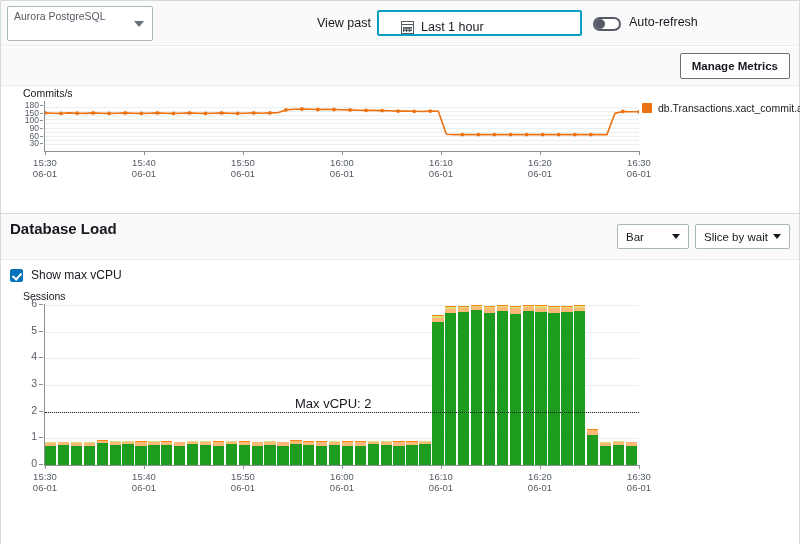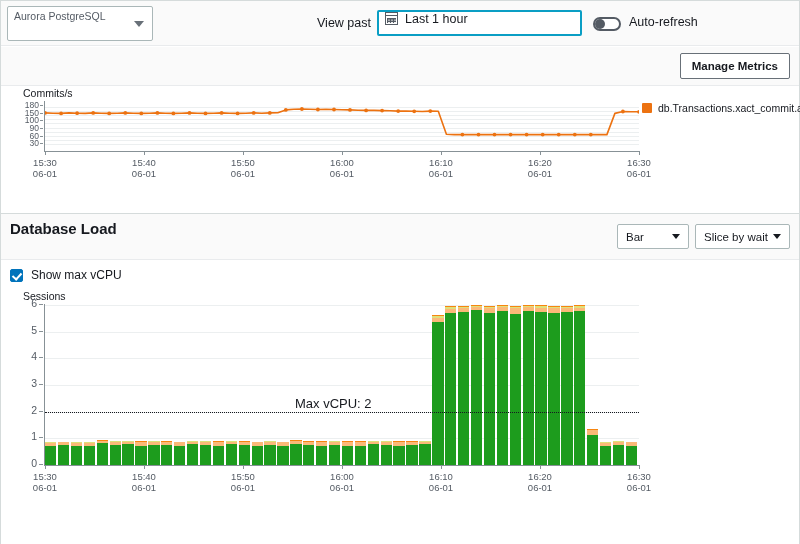--- a/index.html
+++ b/index.html
@@ -25,21 +25,21 @@
   .db-engine { font-size:10.5px; color:#545b64; line-height:13px; }
   .db-caret {
     position:absolute; right:8px; top:14px;
     width:0;height:0;border-left:5px solid transparent;border-right:5px solid transparent;
     border-top:6px solid #687078;
   }
   .view-past-label { position:absolute; left:316px; top:15px; font-size:12.5px; color:#16191f; }
   .time-input {
     position:absolute; left:376px; top:9px; width:205px; height:26px;
     border:2px solid #0a9ec4; border-radius:2px; background:#fff;
-    display:flex; align-items:flex-start; padding-left:6px; cursor:pointer;
+    display:flex; align-items:flex-end; padding-left:22px; cursor:pointer;
   }
   .cal-ico { width:13px;height:13px;border:1.4px solid #545b64; position:relative; margin-right:7px; }
   .cal-ico:before { content:""; position:absolute; left:-1px; top:2px; width:13px; height:1.4px; background:#545b64; }
   .cal-ico:after {
     content:""; position:absolute; left:1px; top:5px; width:9px;height:5px;
     background:
       linear-gradient(to right,#545b64 1.3px,transparent 1.3px) 0 0/3px 100%,
       linear-gradient(to bottom,#545b64 1.3px,transparent 1.3px) 0 0/100% 2.5px;
   }
   .time-text { font-size:12.5px; color:#16191f; }

